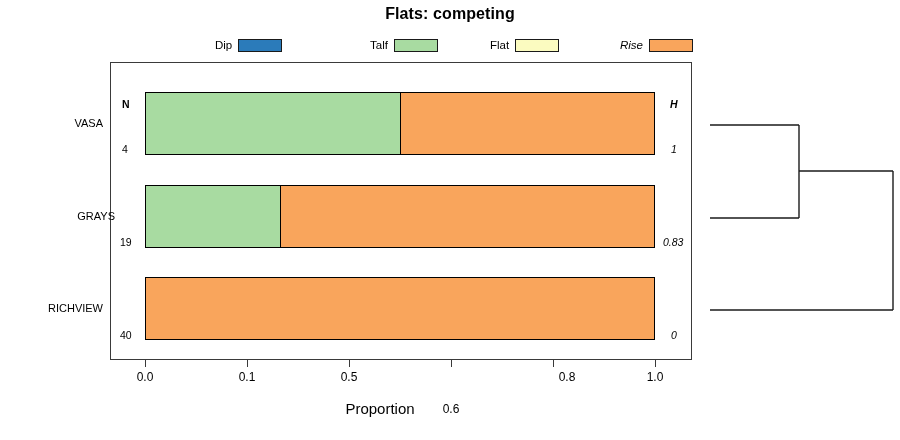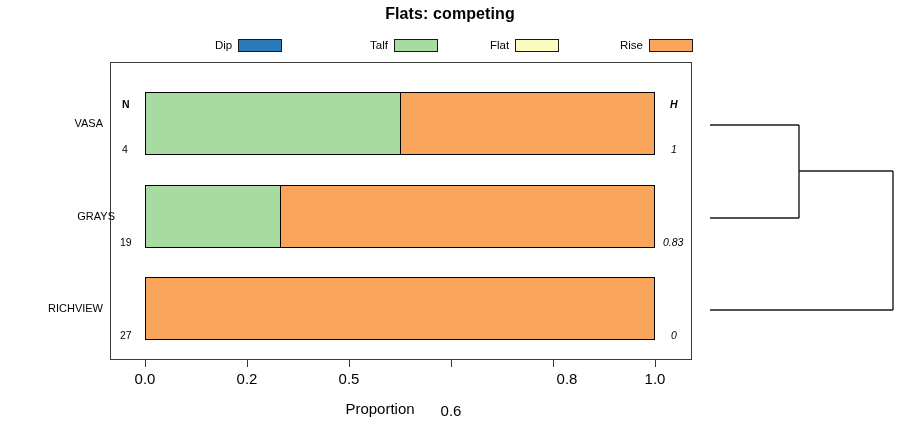--- a/index.html
+++ b/index.html
@@ -128,21 +128,21 @@
   .xtick {
     position: absolute;
     top: 0;
     width: 1px;
     height: 7px;
     background: #3a3a3a;
   }
   .xtick-label {
     position: absolute;
     top: 10px;
-    font-size: 15px;
+    font-size: 12px;
     transform: translateX(-50%);
     white-space: nowrap;
   }
   .xlabel {
     position: absolute;
     left: 0;
     top: 400px;
     width: 760px;
     text-align: center;
     font-size: 15px;
@@ -171,38 +171,38 @@
       <span class="legend-swatch" style="background:#2b7bba;"></span>
     </div>
     <div class="legend-item" style="left:135px;margin-left:20px;">
       <span class="legend-label">Talf</span>
       <span class="legend-swatch" style="background:#a8dba1;"></span>
     </div>
     <div class="legend-item" style="left:275px;">
       <span class="legend-label">Flat</span>
       <span class="legend-swatch" style="background:#fbfbc0;"></span>
     </div>
-    <div class="legend-item" style="left:405px;">
+    <div class="legend-item" style="left:405px;font-style:italic;">
       <span class="legend-label">Rise</span>
       <span class="legend-swatch" style="background:#f9a55c;"></span>
     </div>
   </div>
 
   <div class="plot-frame"></div>
 
   <div class="row-label" style="top:117px;">VASA</div>
   <div class="row-label" style="top:210px;margin-left:12px;">GRAYS</div>
   <div class="row-label" style="top:302px;">RICHVIEW</div>
 
   <div class="col-head" style="left:122px; top:98px;">N</div>
   <div class="col-head italic" style="left:670px; top:98px;">H</div>
 
   <div class="col-val" style="left:122px; top:143px;">4</div>
   <div class="col-val" style="left:120px; top:236px;">19</div>
-  <div class="col-val" style="left:120px; top:329px;">27</div>
+  <div class="col-val" style="left:120px; top:329px;">40</div>
 
   <div class="col-val italic" style="left:671px; top:143px;">1</div>
   <div class="col-val italic" style="left:663px; top:236px;">0.83</div>
   <div class="col-val italic" style="left:671px; top:329px;">0</div>
 
   <div class="bar-row" style="top:92px; width:510px;">
     <div class="bar-seg" style="width:50%; background:#a8dba1;"></div>
     <div class="bar-seg" style="width:50%; background:#f9a55c;"></div>
   </div>
 
@@ -217,21 +217,21 @@
 
   <div class="xaxis">
     <div class="xtick" style="left:35px;"></div>
     <div class="xtick" style="left:137px;"></div>
     <div class="xtick" style="left:239px;"></div>
     <div class="xtick" style="left:341px;"></div>
     <div class="xtick" style="left:443px;"></div>
     <div class="xtick" style="left:545px;"></div>
 
     <div class="xtick-label" style="left:35px;">0.0</div>
-    <div class="xtick-label" style="left:137px;">0.2</div>
+    <div class="xtick-label" style="left:137px;">0.1</div>
     <div class="xtick-label" style="left:239px;">0.5</div>
     <div class="xtick-label" style="left:341px;margin-top:32px;">0.6</div>
     <div class="xtick-label" style="left:457px;">0.8</div>
     <div class="xtick-label" style="left:545px;">1.0</div>
   </div>
 
   <div class="xlabel">Proportion</div>
 
   <div class="dendro">
     <svg width="200" height="300" viewBox="0 0 200 300">

